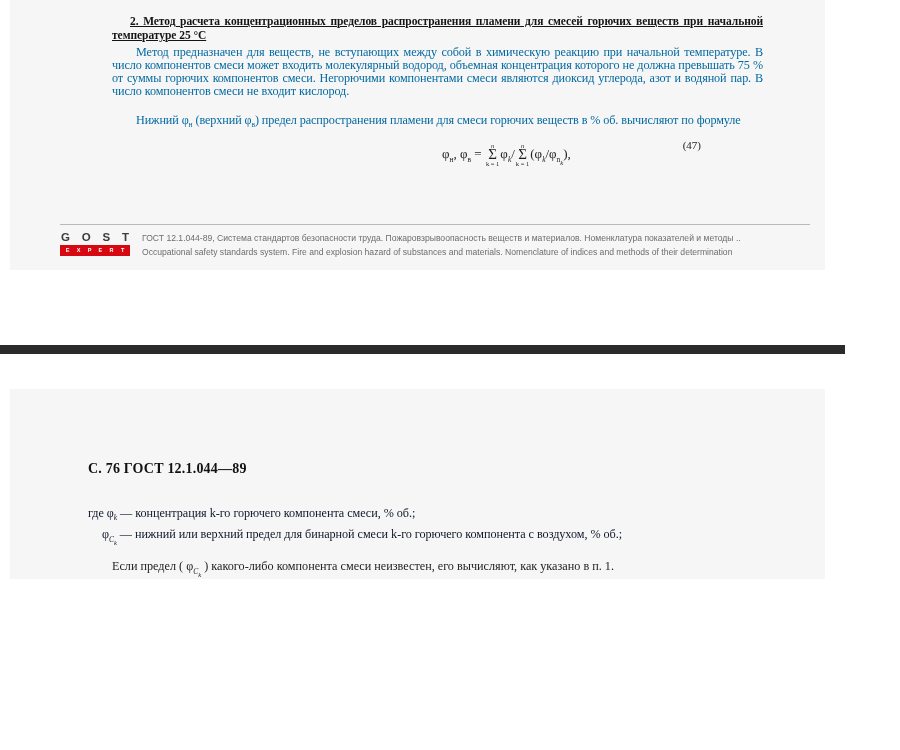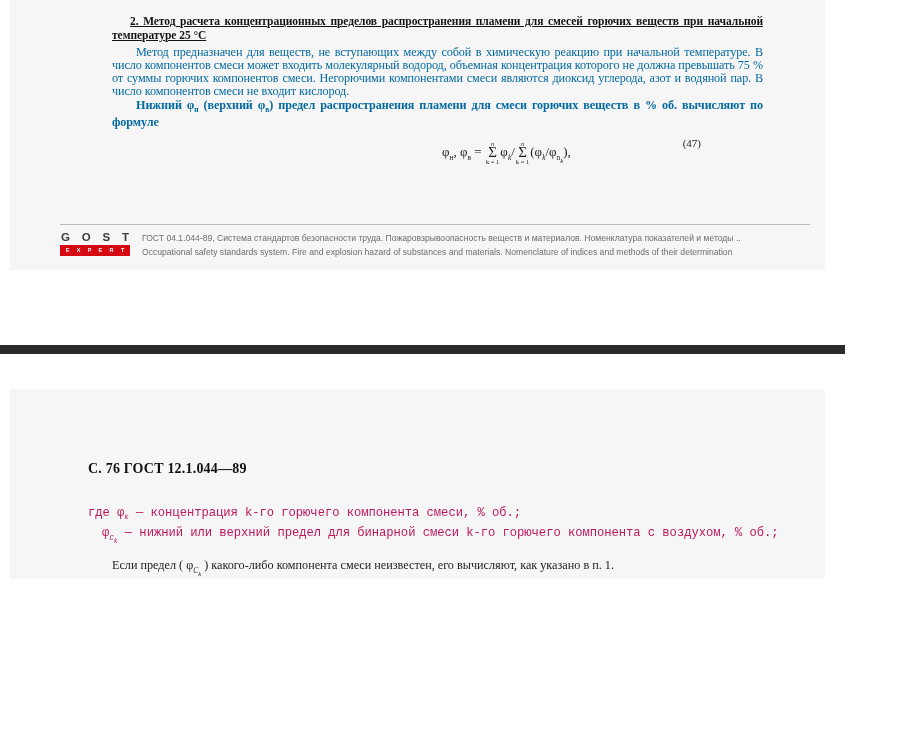--- a/index.html
+++ b/index.html
@@ -122,24 +122,24 @@
     font-size: 6.5px;
     line-height: 7px;
     margin-top: -1px;
   }
   sub.tiny { font-size: 7.5px; }
   sub.tiny sub { font-size: 6.5px; }
   .ital { font-style: italic; }
 
   
   .deflist {
-    font-family: Liberation Mono, monospace;
+    font-family: Liberation Serif, serif;
     font-size: 12.2px;
     line-height: 16px;
-    color: #be185d;
+    color: #0f172a;
     margin: 0;
     letter-spacing: -0.05px;
   }
   .deflist .row { white-space: nowrap; }
   .deflist .row.r1 { padding-left: 0px; }
   .deflist .row.r2 { padding-left: 14px; }
   .deflist .row.r3 { padding-left: 24px; }
   .closing-para {
     font-family: "Liberation Serif", serif;
     font-size: 12.2px;
@@ -222,21 +222,21 @@
 <div class="page" id="page-one">
   <div class="page-body" style="padding:14px 62px 0 102px;">
 
     <h1 class="doc-heading">
       <span class="indent"></span><span>2. Метод расчета концентрационных пределов распространения пламени для смесей горючих веществ при</span>
       <span>начальной температуре 25 °С</span>
     </h1>
 
     <p class="para first-indent" style="margin-top:4px;">Метод предназначен для веществ, не вступающих между собой в химическую реакцию при начальной температуре. В число компонентов смеси может входить молекулярный водород, объемная концентрация которого не должна превышать 75 % от суммы горючих компонентов смеси. Негорючими компонентами смеси являются диоксид углерода, азот и водяной пар. В число компонентов смеси не входит кислород.</p>
 
-    <p class="para first-indent" style="margin-top:1px;font-weight:bold;">
+    <p class="para first-indent" style="margin-top:16px;">
       <span>Нижний φ</span><sub class="tiny">н</sub><span> (верхний φ</span><sub class="tiny">в</sub><span>) предел распространения пламени для смеси горючих веществ в % об. вычисляют по формуле</span>
     </p>
 
     <div class="formula-row">
       <div class="formula">
         <span>φ</span><sub class="tiny">н</sub><span>, φ</span><sub class="tiny">в</sub>
         <span>=</span>
         <span class="sum">
           <span class="sup">n</span>
           <span class="sigma">Σ</span>
@@ -265,21 +265,21 @@
       <div class="bar">
         <span>E</span>
         <span>X</span>
         <span>P</span>
         <span>E</span>
         <span>R</span>
         <span>T</span>
       </div>
     </div>
     <div>
-      <div class="footer-text">ГОСТ  04.1.044-89, Система стандартов безопасности труда. Пожаровзрывоопасность веществ и материалов. Номенклатура показателей и методы ..</div>
+      <div class="footer-text">ГОСТ  12.1.044-89, Система стандартов безопасности труда. Пожаровзрывоопасность веществ и материалов. Номенклатура показателей и методы ..</div>
       <div class="footer-text">Occupational safety standards system. Fire and explosion hazard of substances and materials. Nomenclature of indices and methods of their determination</div>
     </div>
   </div>
 </div>
 
 <div id="page-separator"></div>
 
 <div class="page" id="page-two">
   <div class="page-body" style="padding:72px 62px 0 78px;">
 

